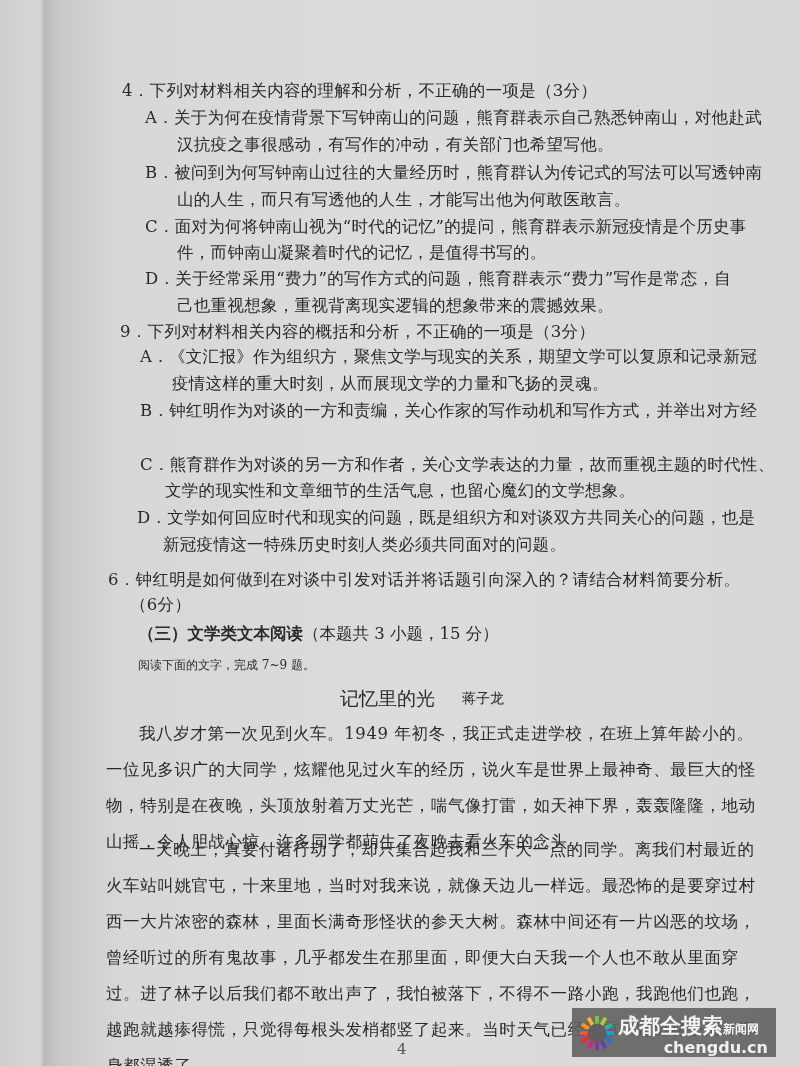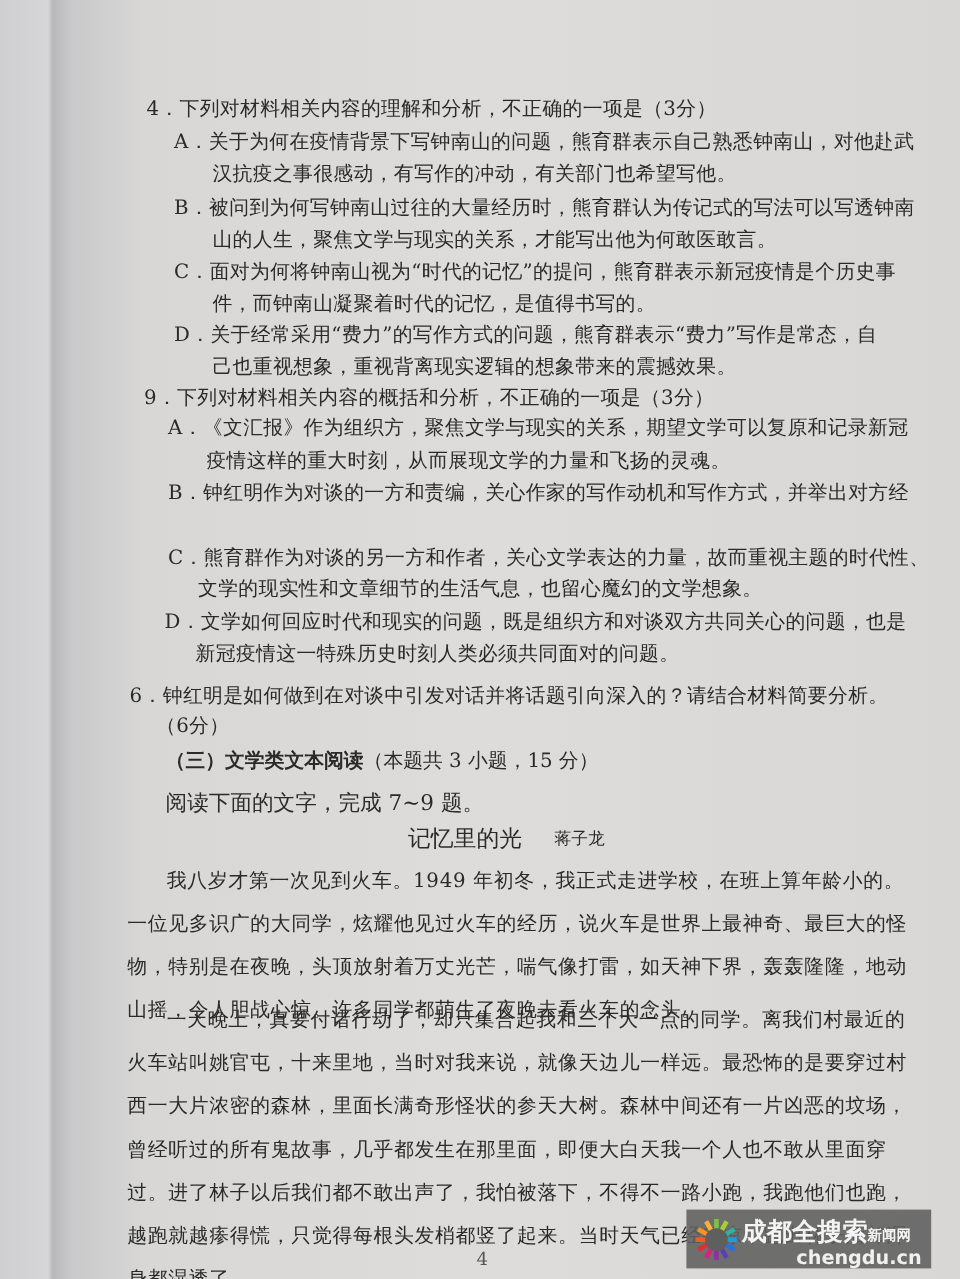--- a/index.html
+++ b/index.html
@@ -5,41 +5,41 @@
   html,body{margin:0;padding:0;}
   body{width:800px;height:1066px;overflow:hidden;position:relative;
     background:linear-gradient(90deg,#cfcfd1 0px,#d6d6d8 40px,#b9b9bb 44px,#c9c9cb 60px,#d8d7d6 120px,#dddcda 400px,#d8d7d5 800px);
     font-family:"DejaVu Serif","Liberation Serif",serif;color:#2a2a2a;}
   .page{position:absolute;left:0;top:14px;width:800px;height:1066px;}
   .q{position:absolute;left:122px;font-size:16.5px;line-height:20px;white-space:nowrap;letter-spacing:0.3px;}
   .opt{position:absolute;left:145px;font-size:16.5px;line-height:20px;white-space:nowrap;letter-spacing:0.3px;}
   .cont{position:absolute;left:177px;font-size:16.5px;line-height:20px;white-space:nowrap;letter-spacing:0.3px;}
   .sec{position:absolute;left:138px;top:609px;font-size:16.5px;white-space:nowrap;}
   .sec b{font-weight:bold;}
-  .instr{position:absolute;left:138px;top:643px;font-size:18px;white-space:nowrap;}
+  .instr{position:absolute;left:138px;top:643px;font-size:12px;white-space:nowrap;}
   .title{position:absolute;left:340px;top:672px;font-size:19px;white-space:nowrap;}
   .author{position:absolute;left:462px;top:676px;font-size:14px;white-space:nowrap;}
   .p{position:absolute;left:106px;width:662px;font-size:16.5px;line-height:36px;text-indent:33px;letter-spacing:0.6px;font-family:"DejaVu Serif",serif;}
   .pagenum{position:absolute;left:397px;top:1026px;font-size:15px;color:#555;}
   .wm{position:absolute;left:572px;top:994px;width:204px;height:49px;background:rgba(95,95,95,0.88);}
   .wm-logo{position:absolute;left:6px;top:6px;width:38px;height:38px;}
   .wm-name{position:absolute;left:46px;top:4px;color:#f4f4f4;font-family:"DejaVu Sans",sans-serif;font-weight:bold;font-size:21px;white-space:nowrap;}
   .wm-sub{font-size:12px;font-weight:bold;}
   .wm-url{position:absolute;right:8px;top:30px;color:#f0f0f0;font-family:"DejaVu Sans",sans-serif;font-weight:bold;font-size:16px;}
 </style>
 </head>
 <body>
 
 <div class="page">
 
   <div class="q" style="top:67px">4．下列对材料相关内容的理解和分析，不正确的一项是（3分）</div>
   <div class="opt" style="top:94px">A．关于为何在疫情背景下写钟南山的问题，熊育群表示自己熟悉钟南山，对他赴武</div>
   <div class="cont" style="top:121px">汉抗疫之事很感动，有写作的冲动，有关部门也希望写他。</div>
   <div class="opt" style="top:149px">B．被问到为何写钟南山过往的大量经历时，熊育群认为传记式的写法可以写透钟南</div>
-  <div class="cont" style="top:176px">山的人生，聚焦文学与现实的关系，才能写出他为何敢医敢言。</div>
+  <div class="cont" style="top:176px">山的人生，而只有写透他的人生，才能写出他为何敢医敢言。</div>
   <div class="opt" style="top:203px">C．面对为何将钟南山视为“时代的记忆”的提问，熊育群表示新冠疫情是个历史事</div>
   <div class="cont" style="top:229px">件，而钟南山凝聚着时代的记忆，是值得书写的。</div>
   <div class="opt" style="top:255px">D．关于经常采用“费力”的写作方式的问题，熊育群表示“费力”写作是常态，自</div>
   <div class="cont" style="top:282px">己也重视想象，重视背离现实逻辑的想象带来的震撼效果。</div>
 
   <div class="q" style="top:308px;left:120px">9．下列对材料相关内容的概括和分析，不正确的一项是（3分）</div>
   <div class="opt" style="top:333px;left:140px">A．《文汇报》作为组织方，聚焦文学与现实的关系，期望文学可以复原和记录新冠</div>
   <div class="cont" style="top:360px;left:172px">疫情这样的重大时刻，从而展现文学的力量和飞扬的灵魂。</div>
   <div class="opt" style="top:387px;left:140px">B．钟红明作为对谈的一方和责编，关心作家的写作动机和写作方式，并举出对方经</div>
   <div class="opt" style="top:441px;left:140px">C．熊育群作为对谈的另一方和作者，关心文学表达的力量，故而重视主题的时代性、</div>

